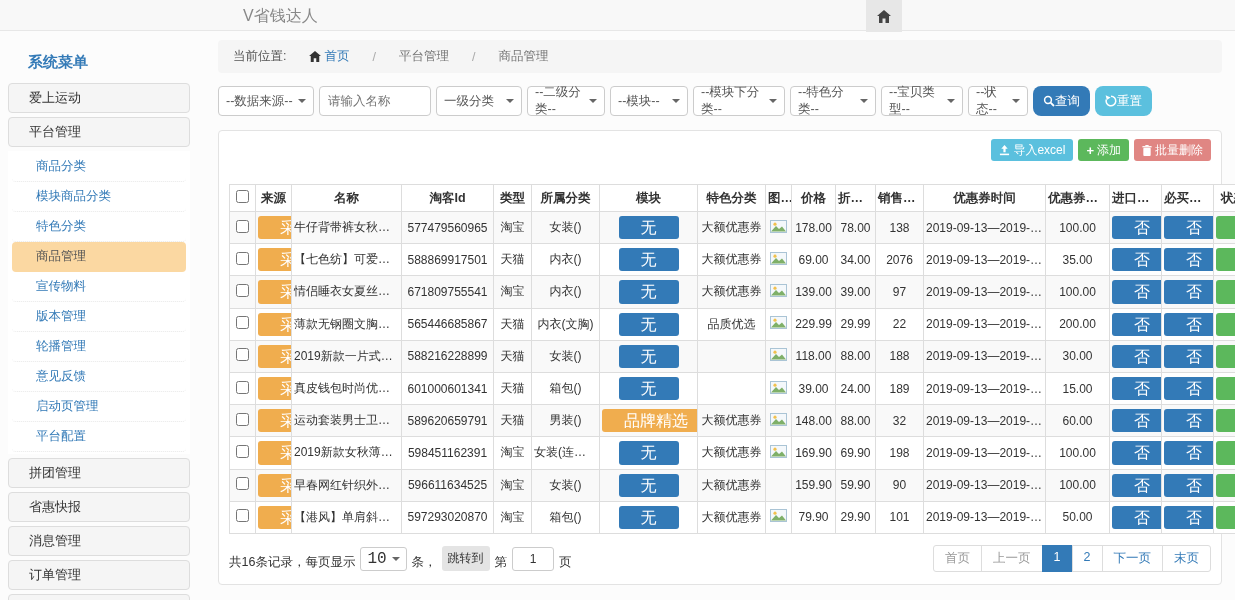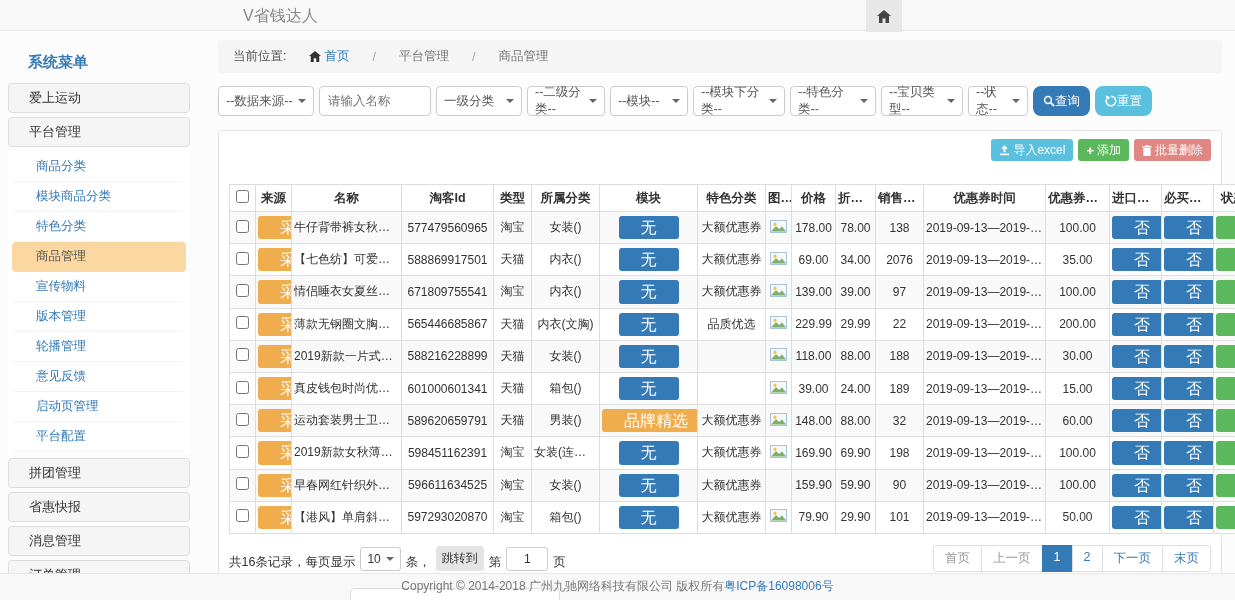--- a/index.html
+++ b/index.html
@@ -49,21 +49,21 @@
   .tbl tbody tr:nth-child(odd) td{background:#f9f9f9;}
   .badge{display:inline-block;padding:2px 22px;border-radius:3px;color:#fff;font-size:16px;line-height:1.2;}
   .badge-orange{background:#f0ad4e;}
   .badge-blue{background:#337ab7;}
   .badge-green{background:#5cb85c;}
   .mod-extra{font-size:11px;color:#333;margin-left:2px;}
   .tbl input[type=checkbox]{width:13px;height:13px;margin:0;}
 
   .pagebar{display:flex;justify-content:space-between;align-items:center;margin-top:11px;font-size:12.5px;color:#333;}
   .pb-left{display:flex;align-items:flex-end;gap:5px;}
-  .pp-select{height:24px;box-sizing:border-box;border:1px solid #ccc;border-radius:3px;background:#fff;display:inline-flex;align-items:center;gap:5px;padding:0 6px;font-size:12px;color:#333;cursor:pointer;}
+  .pp-select{height:24px;box-sizing:border-box;border:1px solid #ccc;border-radius:3px;background:#fff;display:inline-flex;align-items:center;gap:5px;padding:0 6px;font-size:16px;color:#333;cursor:pointer;font-family:Liberation Mono, monospace;}
   .pp-select .sel-caret{border-left:4px solid transparent;border-right:4px solid transparent;border-top:4px solid #666;}
   .jump-btn{background:#e4e4e4;border:none;border-radius:3px;padding:4px 6px;font-size:12px;color:#333;cursor:pointer;}
   .page-input{width:42px;height:24px;border:1px solid #ccc;border-radius:3px;text-align:center;font-size:12px;box-sizing:border-box;color:#333;}
   .pager{display:flex;}
   .page-btn{border:1px solid #ddd;background:#fff;padding:4px 11px;margin-left:-1px;font-size:12.5px;color:#337ab7;cursor:pointer;}
   .page-btn:first-child{border-radius:3px 0 0 3px;margin-left:0;}
   .page-btn:last-child{border-radius:0 3px 3px 0;}
   .page-btn.muted{color:#999;}
   .page-btn.active{background:#337ab7;border-color:#337ab7;color:#fff;}
 
@@ -502,20 +502,14 @@
             <span class="page-btn muted">上一页</span>
             <span class="page-btn active">1</span>
             <span class="page-btn ">2</span>
             <span class="page-btn ">下一页</span>
             <span class="page-btn ">末页</span>
           </div>
       </div>
     </div>
   </div>
 
-  <div class="footer">
-    <div class="ghost"></div>
-    <div class="ftext-line">
-      <span>Copyright © 2014-2018 广州九驰网络科技有限公司 版权所有</span><a>粤ICP备16098006号</a>
-    </div>
-  </div>
 
 </div>
 
 </body></html>

